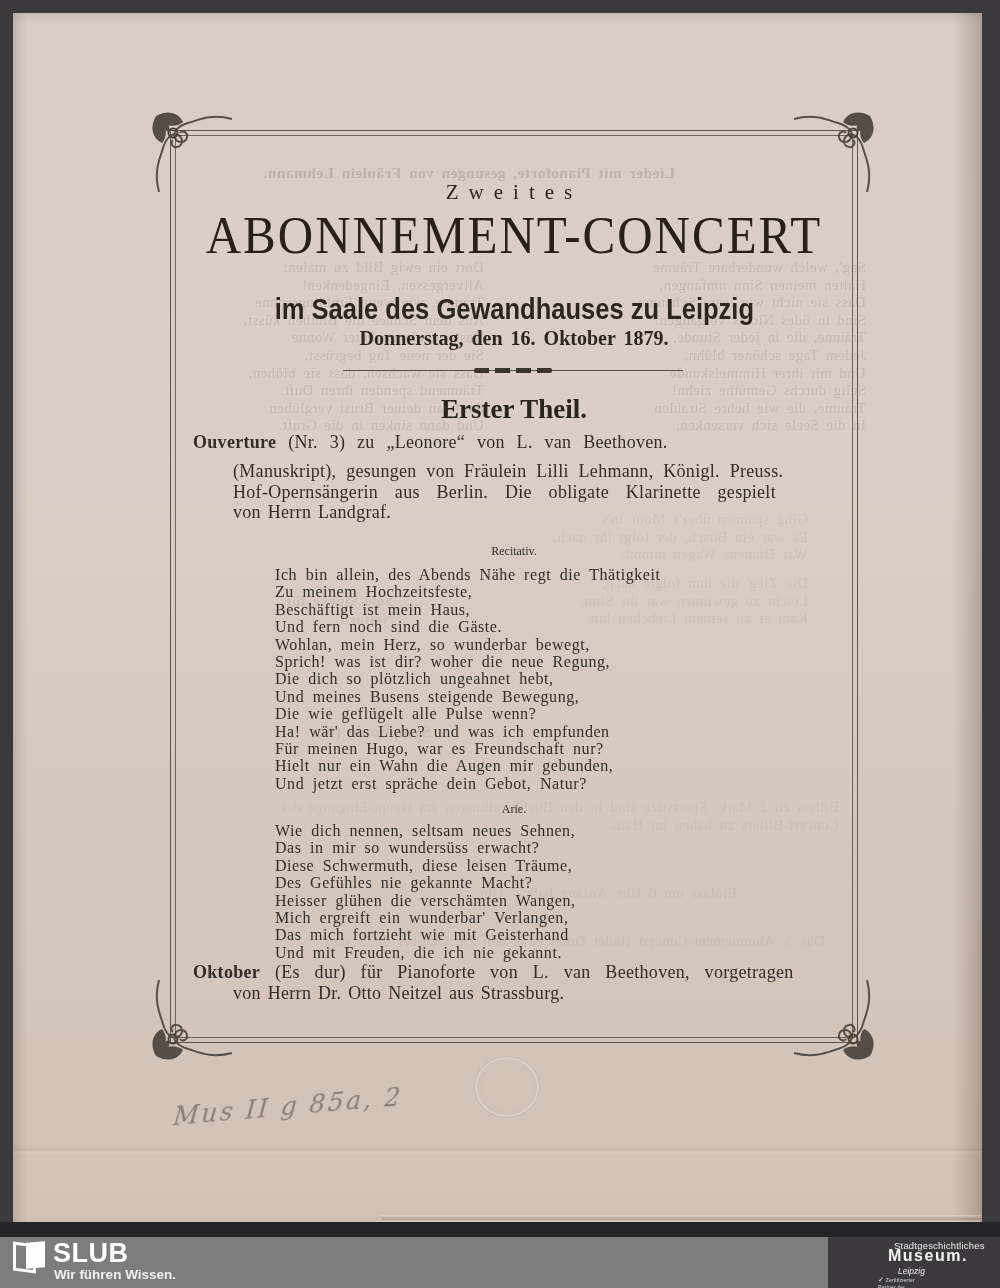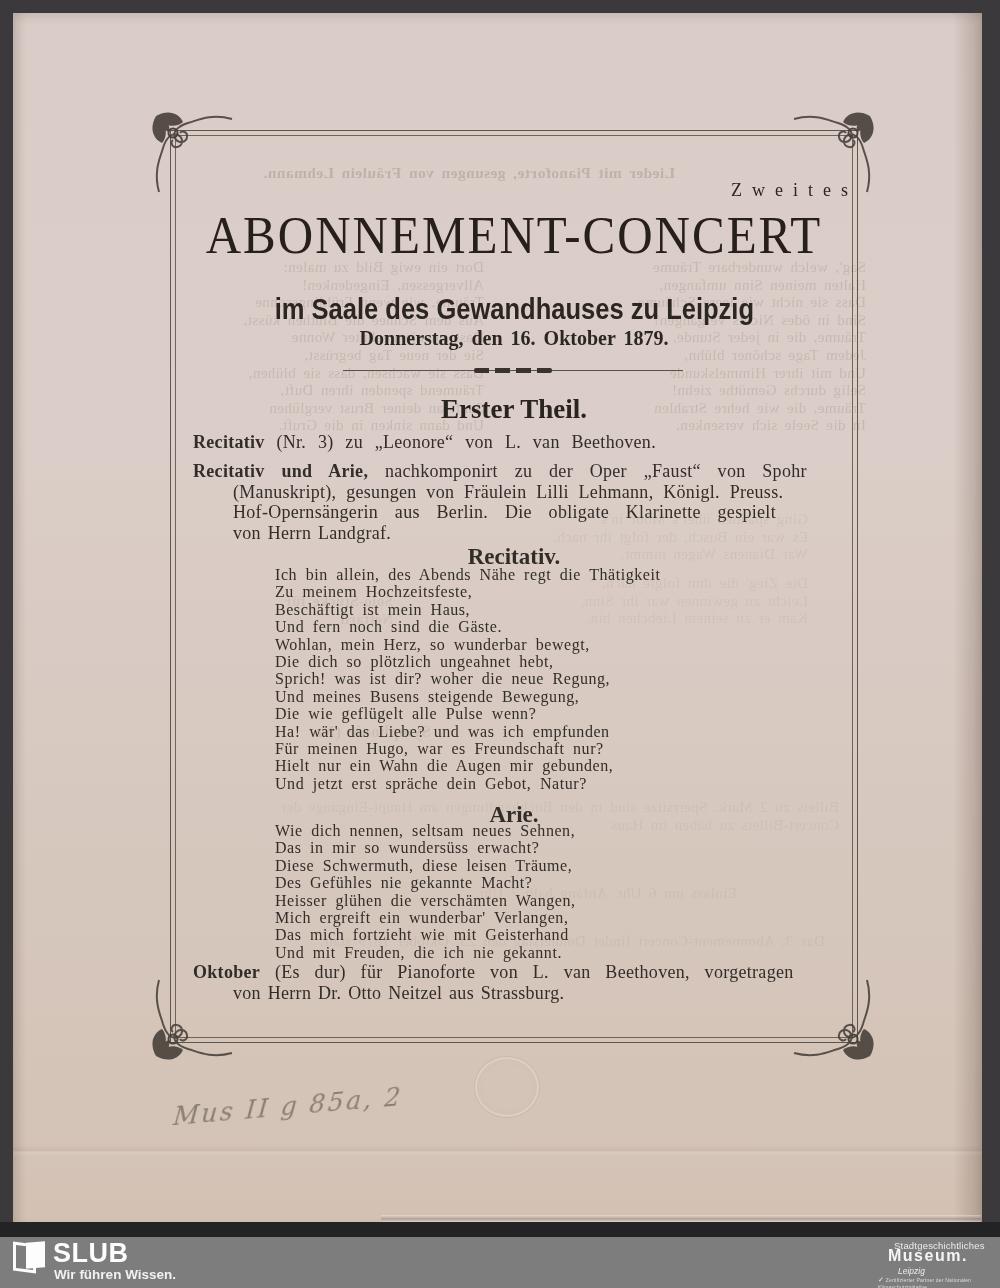--- a/index.html
+++ b/index.html
@@ -37,57 +37,57 @@
          border:1px solid rgba(74,65,57,.85);}
   .frame::before{content:"";position:absolute;inset:4px;border:1px solid rgba(74,65,57,.75);}
   .corner{position:absolute;width:90px;height:90px;}
   .c-tl{left:131px;top:91px;}
   .c-tr{left:779px;top:91px;transform:scaleX(-1);}
   .c-bl{left:131px;top:965px;transform:scaleY(-1);}
   .c-br{left:779px;top:965px;transform:scale(-1,-1);}
   
   .txt{position:absolute;white-space:nowrap;}
   .center{left:157px;width:688px;text-align:center;}
-  .series{top:167px;font-size:18px;letter-spacing:10px;color:#2c2620;text-align:right;}
+  .series{top:167px;font-size:21px;letter-spacing:10px;color:#2c2620;}
   .main-title{top:194px;font-size:49px;letter-spacing:2px;color:#262019;transform:scaleY(1.06);}
   .venue{top:268px;font-size:29px;font-weight:bold;font-family:"Liberation Sans",sans-serif;color:#2c2620;margin-top:12px;}
   .venue span{display:inline-block;transform:scaleX(.88);}
   .date-line{top:314px;font-size:20px;font-weight:bold;word-spacing:3px;color:#2c2620;}
   .sep{position:absolute;left:330px;top:357px;width:340px;border-top:1px solid rgba(60,50,42,.8);}
   .sep::after{content:"";position:absolute;left:50%;top:-3px;width:78px;height:5px;margin-left:-39px;
          background:repeating-linear-gradient(90deg,#3a332c 0 15px,rgba(0,0,0,0) 15px 21px);border-radius:2px;}
   .part-heading{top:381px;font-size:27px;font-weight:bold;color:#2a241e;}
   .entry{position:absolute;left:180px;width:660px;font-size:18px;line-height:20.6px;
          letter-spacing:.3px;white-space:normal;}
   .entry .pline{white-space:nowrap;}
   .entry .ind{padding-left:40px;}
   .lead{font-weight:bold;}
   .it{}
   .ws7{word-spacing:7px;} .ws12{word-spacing:12px;} .ws5{word-spacing:5px;}
   .ws10{word-spacing:10px;} .ws2{word-spacing:2px;}
   .e-ouverture{top:419px;}
   .e-recitativ{top:448px;}
   .e-concert{top:949px;}
-  .poem-heading{position:absolute;font-size:23px;font-weight:bold;}
+  .poem-heading{position:absolute;font-size:12px;font-weight:normal;}
   .ph-recitativ{top:531px;}
   .ph-arie{top:789px;}
   .poem{position:absolute;left:262px;font-size:16px;line-height:17.4px;
         letter-spacing:.55px;word-spacing:4px;}
   .poem div{white-space:nowrap;}
   .poem-recitativ{top:553px;}
   .poem-arie{top:809px;}
   
   .stamp{position:absolute;left:462px;top:1044px;width:64px;height:60px;border-radius:50%;
          box-shadow:inset 0 0 0 2px rgba(255,255,255,.30),0 0 0 1px rgba(140,118,104,.18),
                     inset 0 0 12px rgba(140,118,104,.12);opacity:.8;}
   .handnote{position:absolute;left:160px;top:1078px;width:260px;
          font-family:"DejaVu Serif",serif;font-style:italic;font-size:25px;letter-spacing:2.5px;
          color:#7e7268;opacity:.85;transform:rotate(-5deg) skewX(-10deg);filter:blur(.2px);}
   
-  .footerbar{position:absolute;left:0;top:1237px;width:1000px;height:51px;background:#7d7d7d;
+  .footerbar{position:absolute;left:0;top:1237px;width:828px;height:51px;background:#7d7d7d;
          font-family:"Liberation Sans",sans-serif;}
   .book{position:absolute;left:13px;top:4px;width:34px;height:29px;}
   .book .pg-r{position:absolute;right:2px;top:1px;width:19px;height:26px;background:#fdfdfd;
          transform:skewY(-5deg);}
   .book .pg-l{position:absolute;left:0;top:2px;width:17px;height:23px;border:3px solid #fdfdfd;
          transform:skewY(7deg);}
   .slub-name{position:absolute;left:53px;top:1px;font-size:27px;font-weight:bold;color:#fdfdfd;
          letter-spacing:.5px;}
   .slub-tag{position:absolute;left:54px;top:30px;font-size:13.5px;font-weight:bold;color:#f1f1f1;}
   .mus-top{position:absolute;left:894px;top:3px;font-size:9.5px;color:#ededed;letter-spacing:.2px;}
@@ -218,39 +218,38 @@
     </div>
 
     <div class="txt center series">Zweites</div>
     <div class="txt center main-title">ABONNEMENT-CONCERT</div>
     <div class="txt center venue"><span>im Saale des Gewandhauses zu Leipzig</span></div>
     <div class="txt center date-line">Donnerstag, den 16. Oktober 1879.</div>
     <div class="sep"></div>
     <div class="txt center part-heading">Erster Theil.</div>
 
     <div class="entry e-ouverture">
-      <div class="pline ws7"><span class="lead">Recitativ</span><span> (Nr. 3) zu „Leonore“ von L. van Beethoven.</span></div>
+      <div class="pline ws7"><span class="lead">Ouverture</span><span> (Nr. 3) zu „Leonore“ von L. van Beethoven.</span></div>
     </div>
 
     <div class="entry e-recitativ">
-      <div class="pline ws12"><span class="lead">Recitativ und Arie,</span><span> nachkomponirt zu der Oper „Faust“ von Spohr</span></div>
       <div class="pline ind ws5"><span>(Manuskript), gesungen von Fräulein </span><span class="it">Lilli Lehmann</span><span>, Königl. Preuss.</span></div>
       <div class="pline ind ws12"><span>Hof-Opernsängerin aus Berlin.  Die obligate Klarinette gespielt</span></div>
       <div class="pline ind ws2"><span>von Herrn </span><span class="it">Landgraf</span><span>.</span></div>
     </div>
 
     <div class="txt center poem-heading ph-recitativ">Recitativ.</div>
     <div class="poem poem-recitativ">
         <div class="pl">Ich bin allein, des Abends Nähe regt die Thätigkeit</div>
         <div class="pl">Zu meinem Hochzeitsfeste,</div>
         <div class="pl">Beschäftigt ist mein Haus,</div>
         <div class="pl">Und fern noch sind die Gäste.</div>
         <div class="pl">Wohlan, mein Herz, so wunderbar bewegt,</div>
+        <div class="pl">Sprich! was ist dir? woher die neue Regung,</div>
         <div class="pl">Die dich so plötzlich ungeahnet hebt,</div>
-        <div class="pl">Sprich! was ist dir? woher die neue Regung,</div>
         <div class="pl">Und meines Busens steigende Bewegung,</div>
         <div class="pl">Die wie geflügelt alle Pulse wenn?</div>
         <div class="pl">Ha! wär' das Liebe? und was ich empfunden</div>
         <div class="pl">Für meinen Hugo, war es Freundschaft nur?</div>
         <div class="pl">Hielt nur ein Wahn die Augen mir gebunden,</div>
         <div class="pl">Und jetzt erst spräche dein Gebot, Natur?</div>
       </div>
 
     <div class="txt center poem-heading ph-arie">Arie.</div>
     <div class="poem poem-arie">

